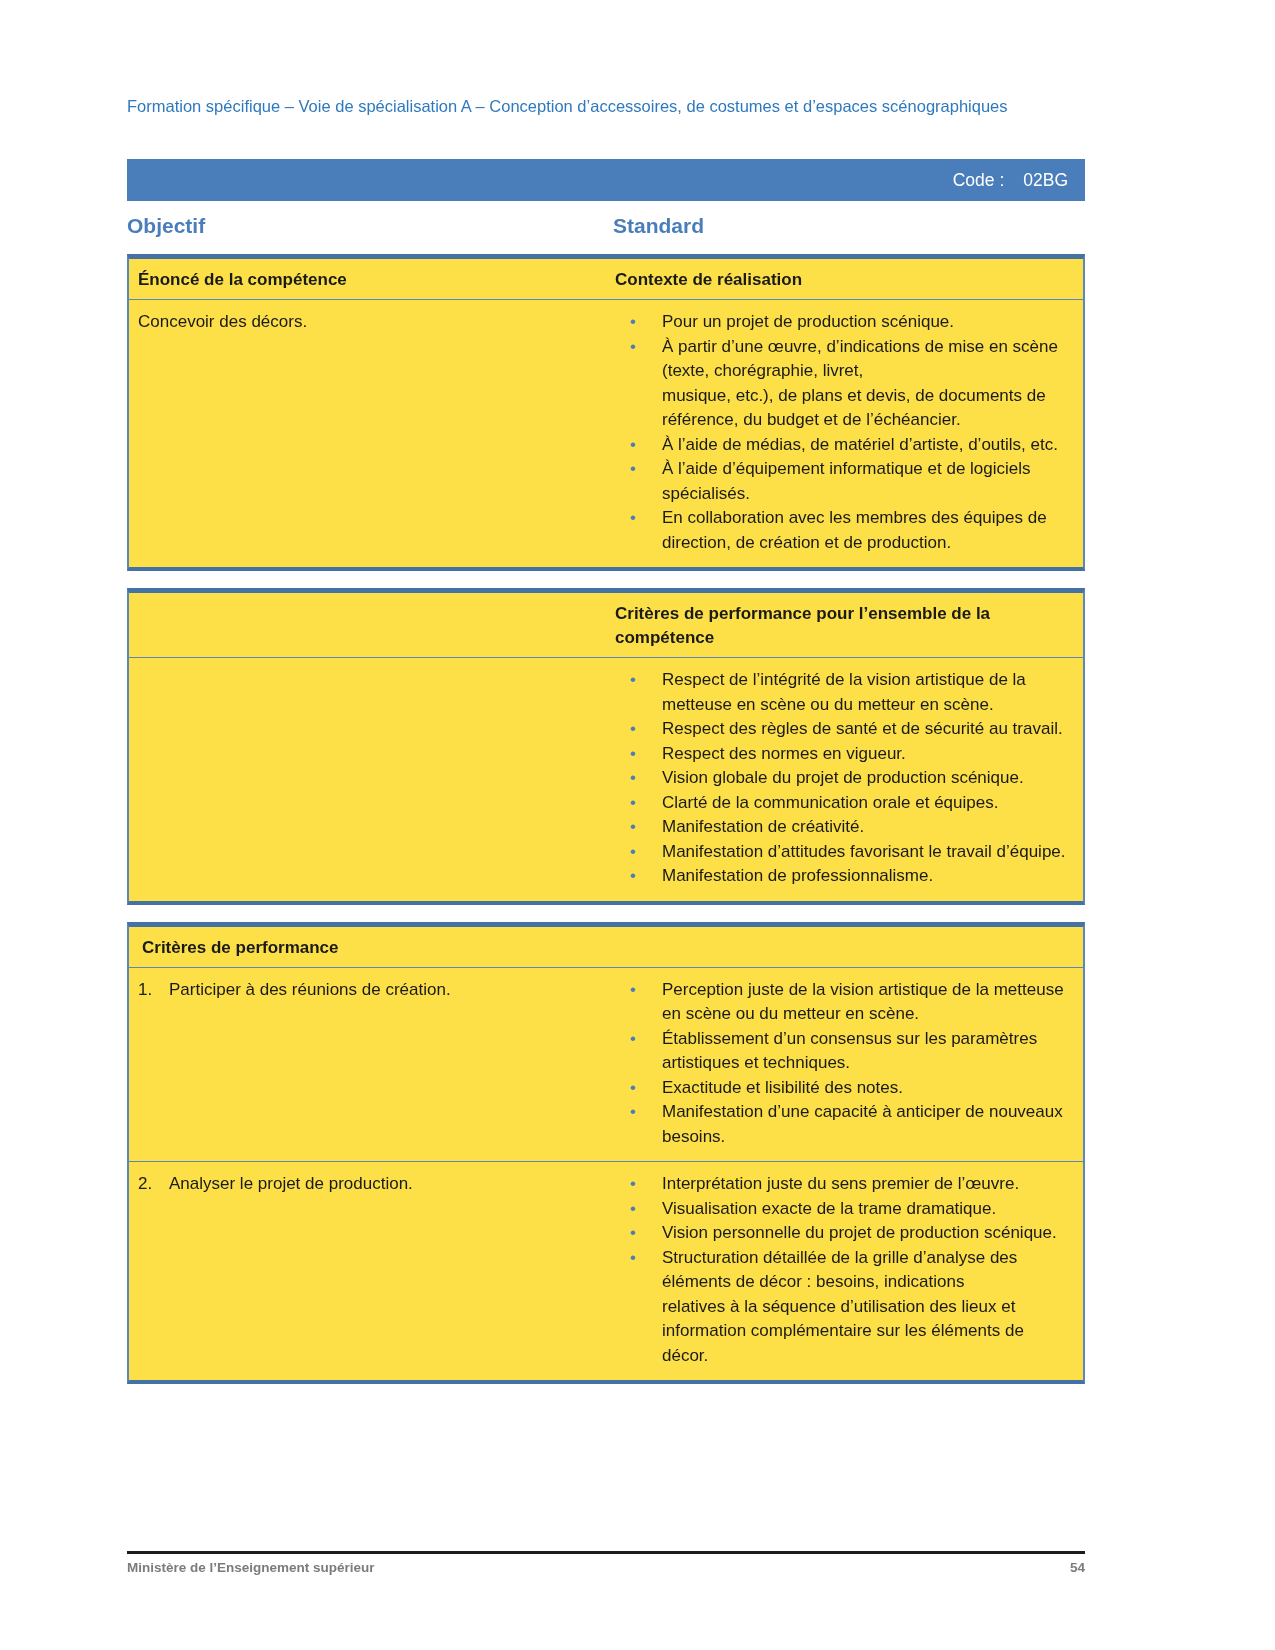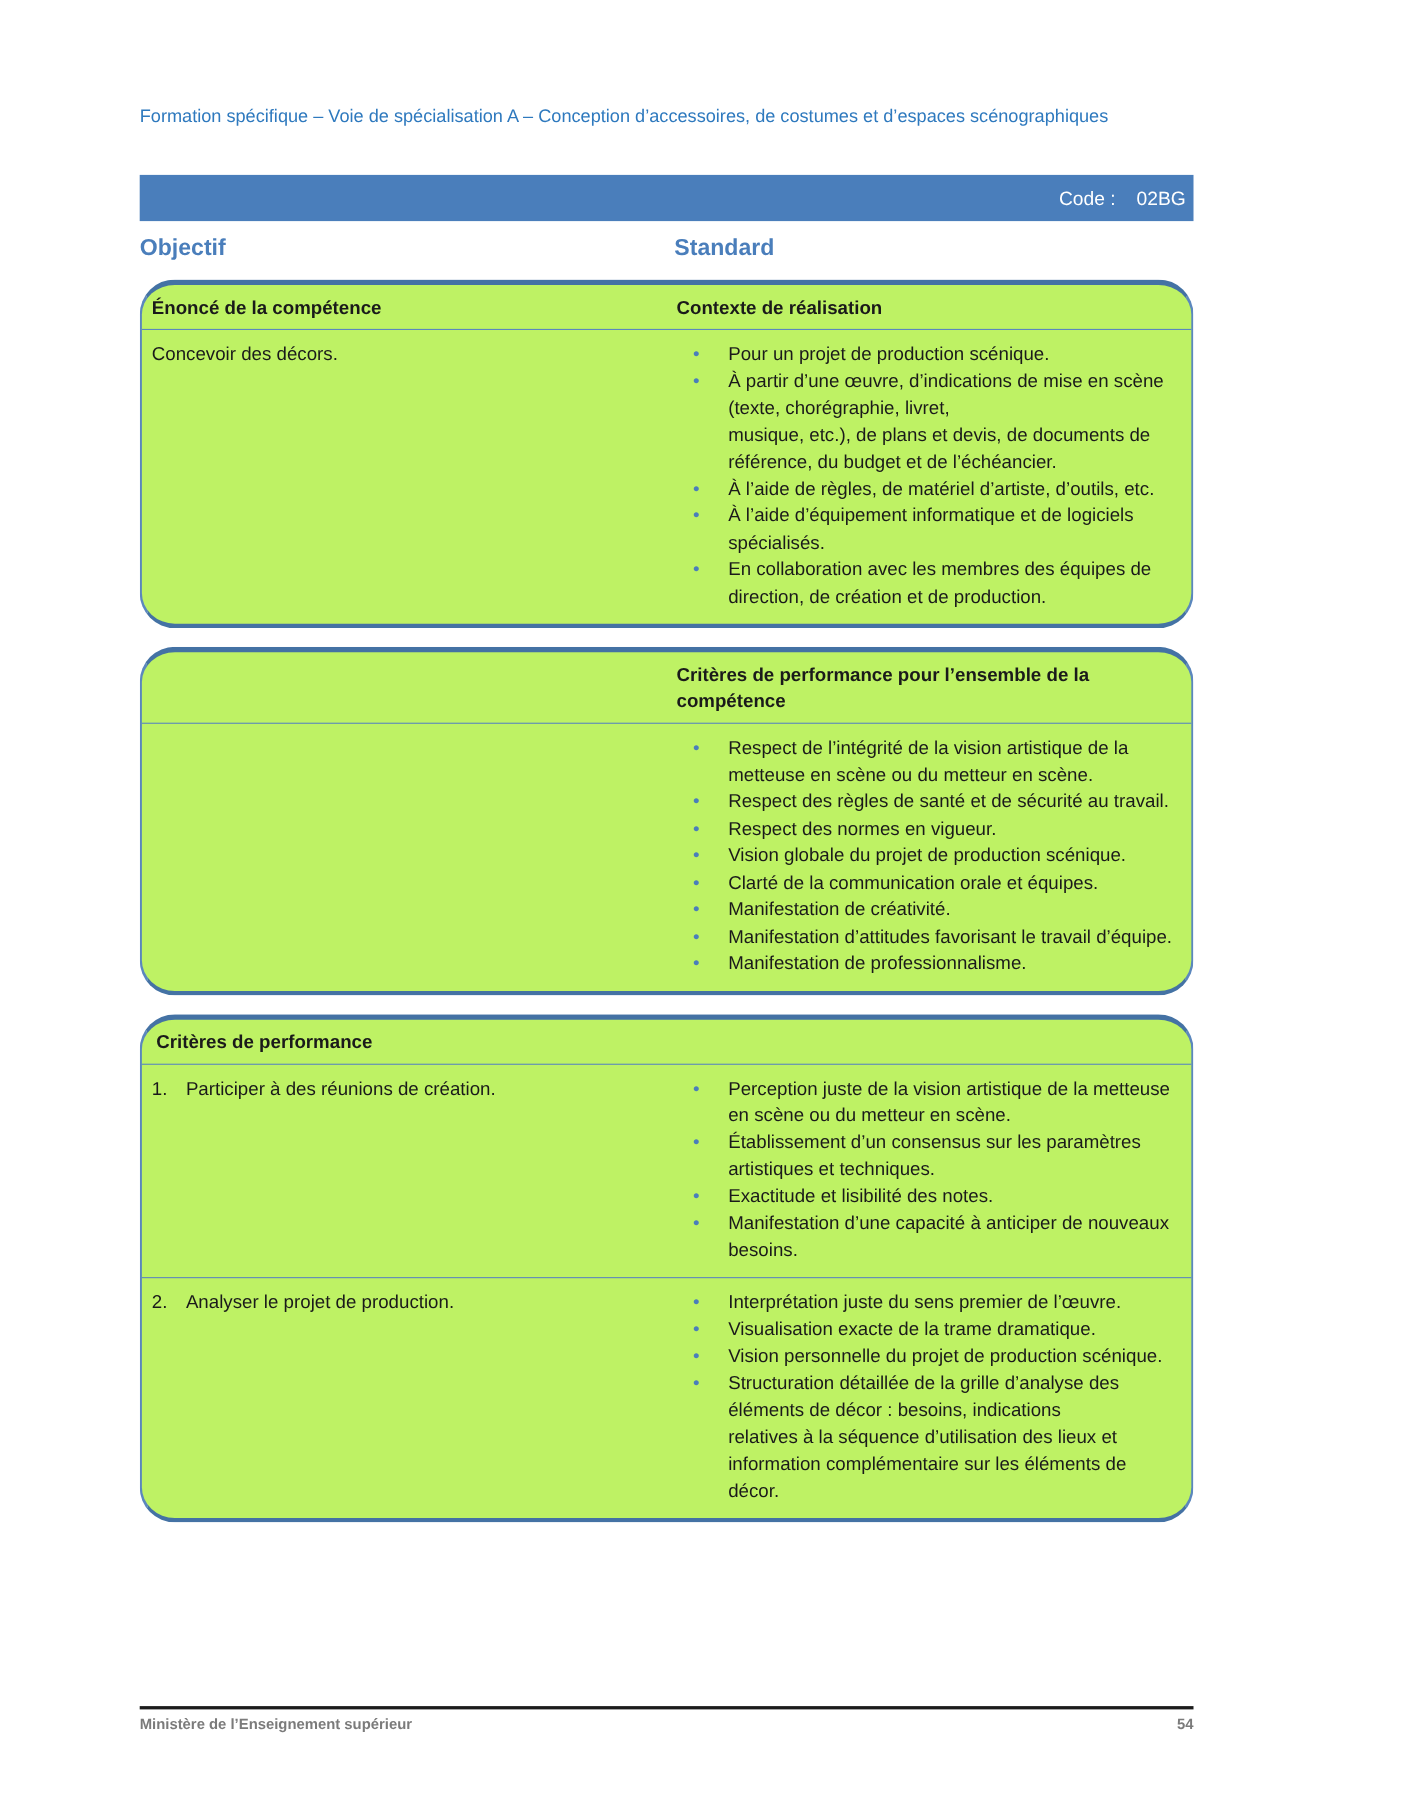--- a/index.html
+++ b/index.html
@@ -26,41 +26,40 @@
     margin-top:66px;
     color:var(--header-blue);
     font-size:16.5px;line-height:24px;
     white-space:nowrap;
   }
 
   .code-banner{
     margin-top:41px;height:42px;box-sizing:border-box;
     background:var(--banner-bg);color:#ffffff;
     display:flex;align-items:center;justify-content:flex-end;
-    padding-right:7px;font-size:17.5px;
+    padding-right:17px;font-size:17.5px;
   }
   .code-banner .code-label{margin-right:19px;}
 
   .section-headings{
     display:grid;grid-template-columns:486px 1fr;
     margin-top:11px;margin-bottom:14px;
   }
   .section-headings h2{
     margin:0;font-size:21px;line-height:28px;
     color:var(--accent-blue);font-weight:bold;
   }
 
   .comp-table{
     border-top:5px solid var(--border-strong);
     border-bottom:4px solid var(--border-strong);
     border-left:2px solid var(--border-blue);
     border-right:2px solid var(--border-blue);
     margin-bottom:17px;
-    background:#bef264;
-    border-radius:32px;
+    background:#fde047;
   }
   .t-grid{display:grid;grid-template-columns:473px 1fr;}
   .head-row{border-bottom:1.5px solid var(--border-blue);}
   .t-head{
     font-weight:bold;font-size:17px;line-height:24px;
     padding:9px 10px 7px 9px;
   }
   .t-head.t-right{padding-left:13px;}
   .body-row + .body-row{border-top:1.5px solid var(--border-blue);}
   .cell-left{padding:10px 10px 10px 9px;}
@@ -118,21 +117,21 @@
                 <span class="blt">•</span>
                 <span class="btxt">Pour un projet de production scénique.</span>
               </li>
             <li>
                 <span class="blt">•</span>
                 <span class="btxt">À partir d’une œuvre, d’indications de mise en scène (texte, chorégraphie, livret,
 musique, etc.), de plans et devis, de documents de référence, du budget et de l’échéancier.</span>
               </li>
             <li>
                 <span class="blt">•</span>
-                <span class="btxt">À l’aide de règles, de matériel d’artiste, d’outils, etc.</span>
+                <span class="btxt">À l’aide de médias, de matériel d’artiste, d’outils, etc.</span>
               </li>
             <li>
                 <span class="blt">•</span>
                 <span class="btxt">À l’aide d’équipement informatique et de logiciels spécialisés.</span>
               </li>
             <li>
                 <span class="blt">•</span>
                 <span class="btxt">En collaboration avec les membres des équipes de direction, de création et de production.</span>
               </li>
           </ul>

